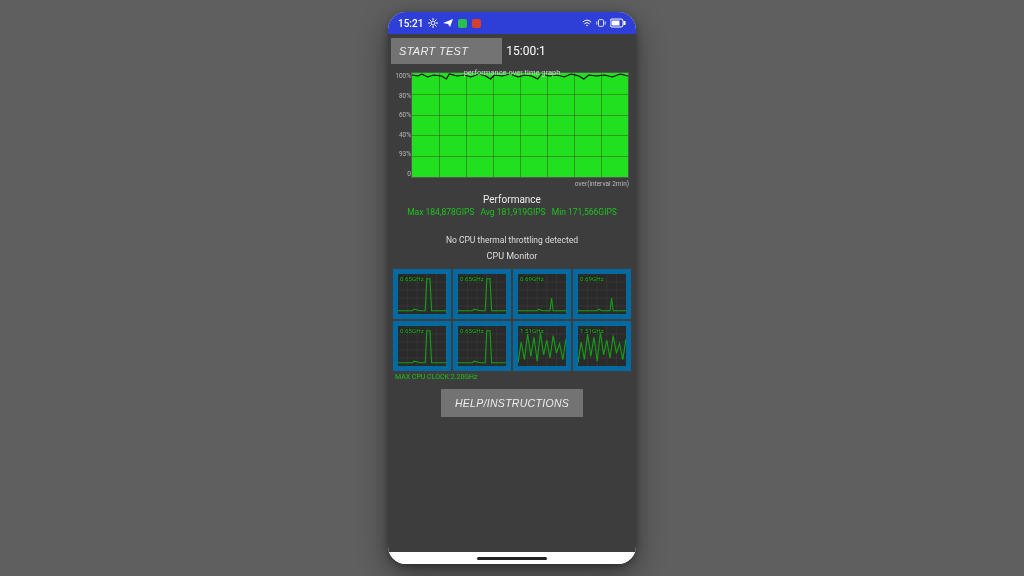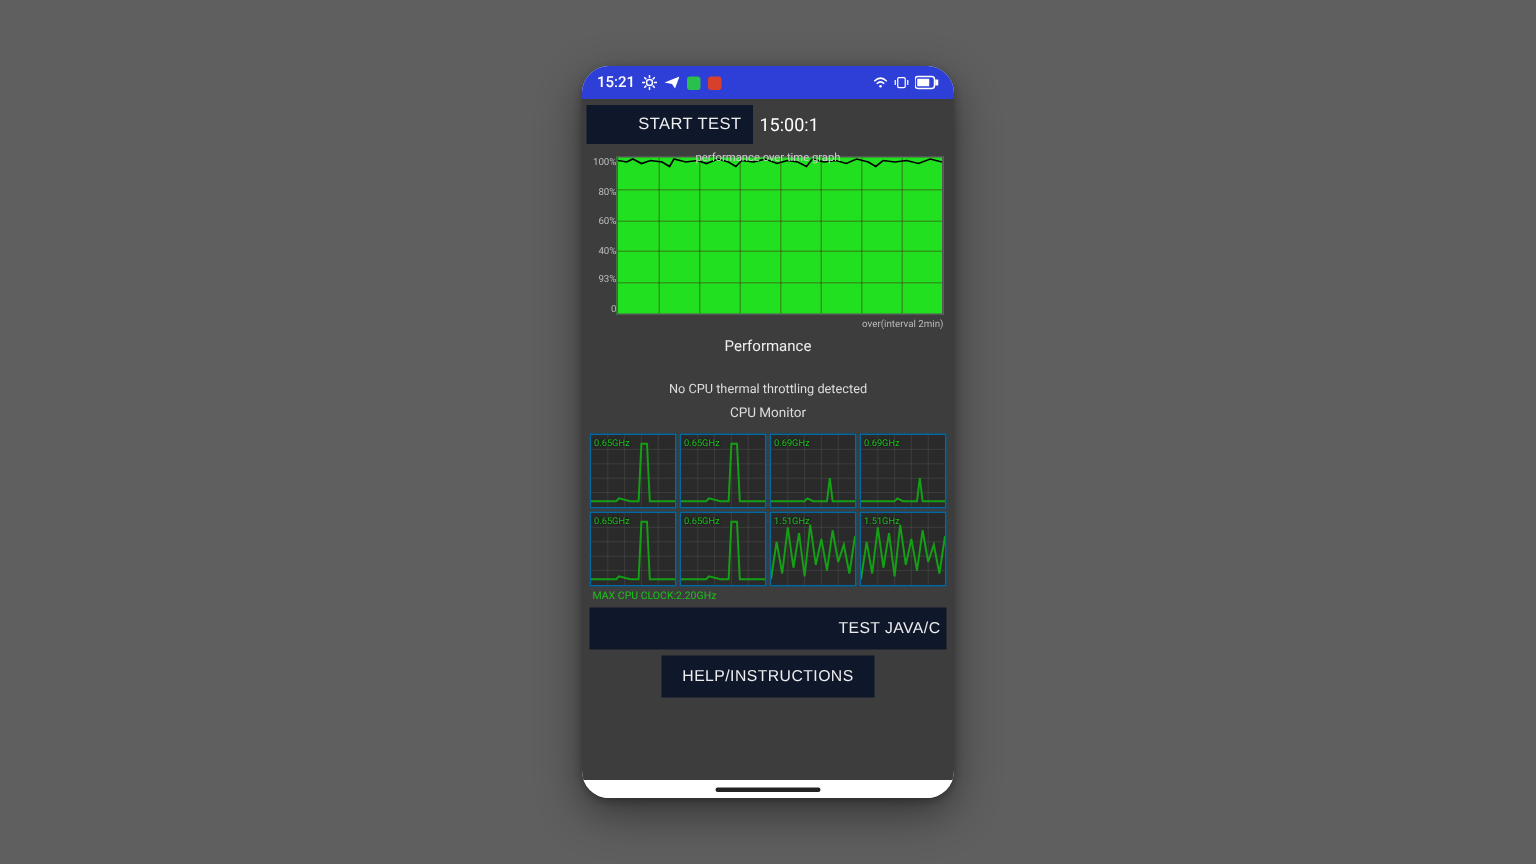--- a/index.html
+++ b/index.html
@@ -4,21 +4,21 @@
 <style>
   * { margin: 0; padding: 0; box-sizing: border-box; }
   body {
     width: 1024px; height: 576px;
     background: #5f5f5f;
     display: flex; justify-content: center; align-items: center;
     font-family: Roboto, Arial, sans-serif;
     overflow: hidden;
   }
   .phone {
-    width: 248px; height: 488px;
+    width: 248px; height: 552px;
     background: #fff;
     border-radius: 18px;
     box-shadow: 0 10px 30px rgba(0,0,0,0.45), 0 2px 6px rgba(0,0,0,0.3);
     overflow: hidden;
     position: relative;
     display: flex; flex-direction: column;
   }
   .statusbar {
     height: 22px; background: #2d3fd6;
     display: flex; align-items: center; justify-content: space-between;
@@ -27,23 +27,23 @@
   .statusbar .left { display: flex; align-items: center; gap: 5px; }
   .statusbar .right { display: flex; align-items: center; gap: 4px; }
   .ic { display: inline-flex; width: 10px; height: 10px; }
   .pill { width:9px; height:9px; border-radius:2px; }
   .app {
     flex: 1; background: #3d3d3d; display: flex; flex-direction: column;
     color: #ddd; padding: 4px 3px 6px 3px;
   }
   .topbar { display: flex; align-items: center; gap: 4px; margin-bottom: 4px; }
   .btn {
-    background: #0f172a; color: #eee; font-size: 11px; font-weight: 500;
+    background: #737373; color: #eee; font-size: 11px; font-weight: 500;
     border: none; padding: 7px 8px; letter-spacing: 0.3px;
-    cursor: pointer; text-align: right;
+    cursor: pointer; text-align: left; font-style: italic;
   }
   .btn.start { flex: 0 0 46%; }
   .timer { flex: 1; text-align: left; font-size: 12px; color: #fff; }
   .graph-wrap { position: relative; height: 120px; margin: 0 2px 4px 2px; }
   .graph-title {
     position: absolute; top: 0; left: 50%; transform: translateX(-50%);
     font-size: 7.5px; color: #ccc; z-index: 5;
   }
   .y-labels {
     position: absolute; left: 0; top: 4px; bottom: 10px;
@@ -72,21 +72,21 @@
   .perf .stats { font-size: 8.5px; color: #1cc21c; }
   .perf .stats span { margin: 0 2px; }
   .perf .note { font-size: 8.5px; color: #ddd; margin-top: 18px; }
   .cpu-h { text-align: center; font-size: 9px; color: #ddd; margin-bottom: 8px; }
   .cpu-grid {
     display: grid; grid-template-columns: repeat(4, 1fr);
     gap: 2px; padding: 0 2px;
   }
   .cpu-cell {
     position: relative; height: 50px; background: #2a2a2a;
-    border: 1px solid #0369a1;
+    border: 5px solid #0369a1;
   }
   .cpu-cell .lbl {
     position: absolute; top: 1px; left: 2px;
     font-size: 6.2px; color: #1cc21c; z-index: 3; white-space: nowrap;
     text-shadow: 0 0 2px #000;
   }
   .cpu-cell svg { position: absolute; inset: 0; width: 100%; height: 100%; }
   .cpu-cell .cg { stroke: rgba(120,120,120,0.35); stroke-width: 0.5; }
   .cpu-cell .ln { stroke: #14a014; stroke-width: 1.4; fill: none; }
   .maxclock { font-size: 7px; color: #1cc21c; padding: 2px 4px 4px 4px; }
@@ -178,20 +178,25 @@
           <svg viewBox="0 0 220 8" preserveAspectRatio="none">
             <path d="M0 2 L6 3 L10 1 L16 4 L22 2 L30 3 L35 6 L38 1 L46 3 L54 2 L60 4 L68 1 L75 3 L80 6 L84 2 L92 3 L100 1 L108 4 L115 2 L122 3 L128 6 L132 1 L140 3 L148 2 L155 4 L162 1 L170 3 L175 6 L180 2 L188 3 L196 2 L204 4 L212 1 L220 3" fill="none" stroke="#000" stroke-width="1.1"></path>
           </svg>
         </div>
       </div>
       <div class="graph-footer">over(interval 2min)</div>
     </div>
 
     <div class="perf">
       <div class="h">Performance</div>
+      <div class="stats">
+        <span>Max 184,878GIPS</span>
+        <span>Avg 181,919GIPS</span>
+        <span>Min 171,566GIPS</span>
+      </div>
       <div class="note">No CPU thermal throttling detected</div>
     </div>
 
     <div class="cpu-h">CPU Monitor</div>
     <div class="cpu-grid">
         <div class="cpu-cell">
           <div class="lbl">0.65GHz</div>
           <svg viewBox="0 0 60 50" preserveAspectRatio="none">
             <line class="cg" x1="12" y1="0" x2="12" y2="50"></line>
             <line class="cg" x1="24" y1="0" x2="24" y2="50"></line>
@@ -299,21 +304,20 @@
             <line class="cg" x1="0" y1="20" x2="60" y2="20"></line>
             <line class="cg" x1="0" y1="30" x2="60" y2="30"></line>
             <line class="cg" x1="0" y1="40" x2="60" y2="40"></line>
             <path class="ln" d="M0 46 L4 20 L8 42 L12 10 L16 38 L20 14 L24 44 L28 8 L32 36 L36 18 L40 40 L44 12 L48 34 L52 22 L56 42 L60 16"></path>
           </svg>
         </div>
       </div>
     <div class="maxclock">MAX CPU CLOCK:2.20GHz</div>
 
     <div class="btn-row">
-      <button class="btn">TEST JAVA/C</button>
     </div>
     <div class="btn-center">
       <button class="btn">HELP/INSTRUCTIONS</button>
     </div>
 
   </div>
 
   <div class="navbar">
     <div class="handle"></div>
   </div>

